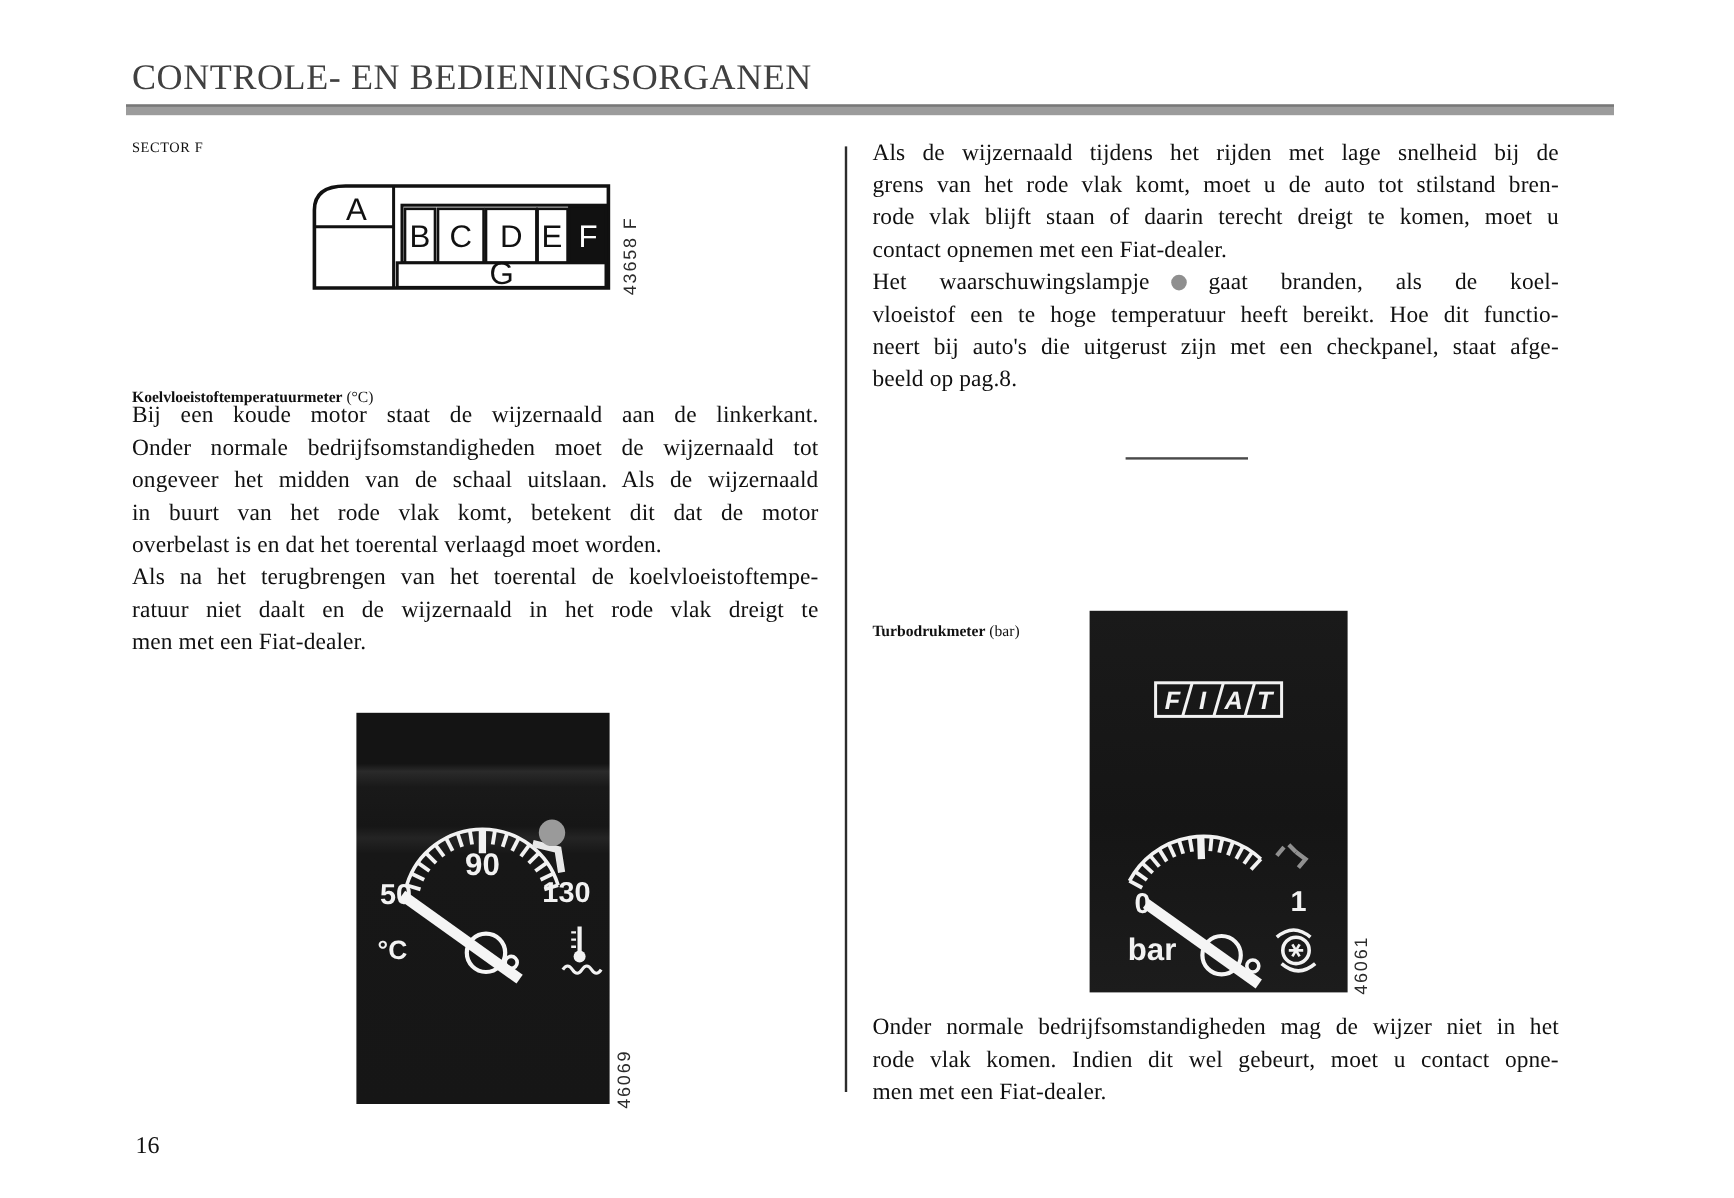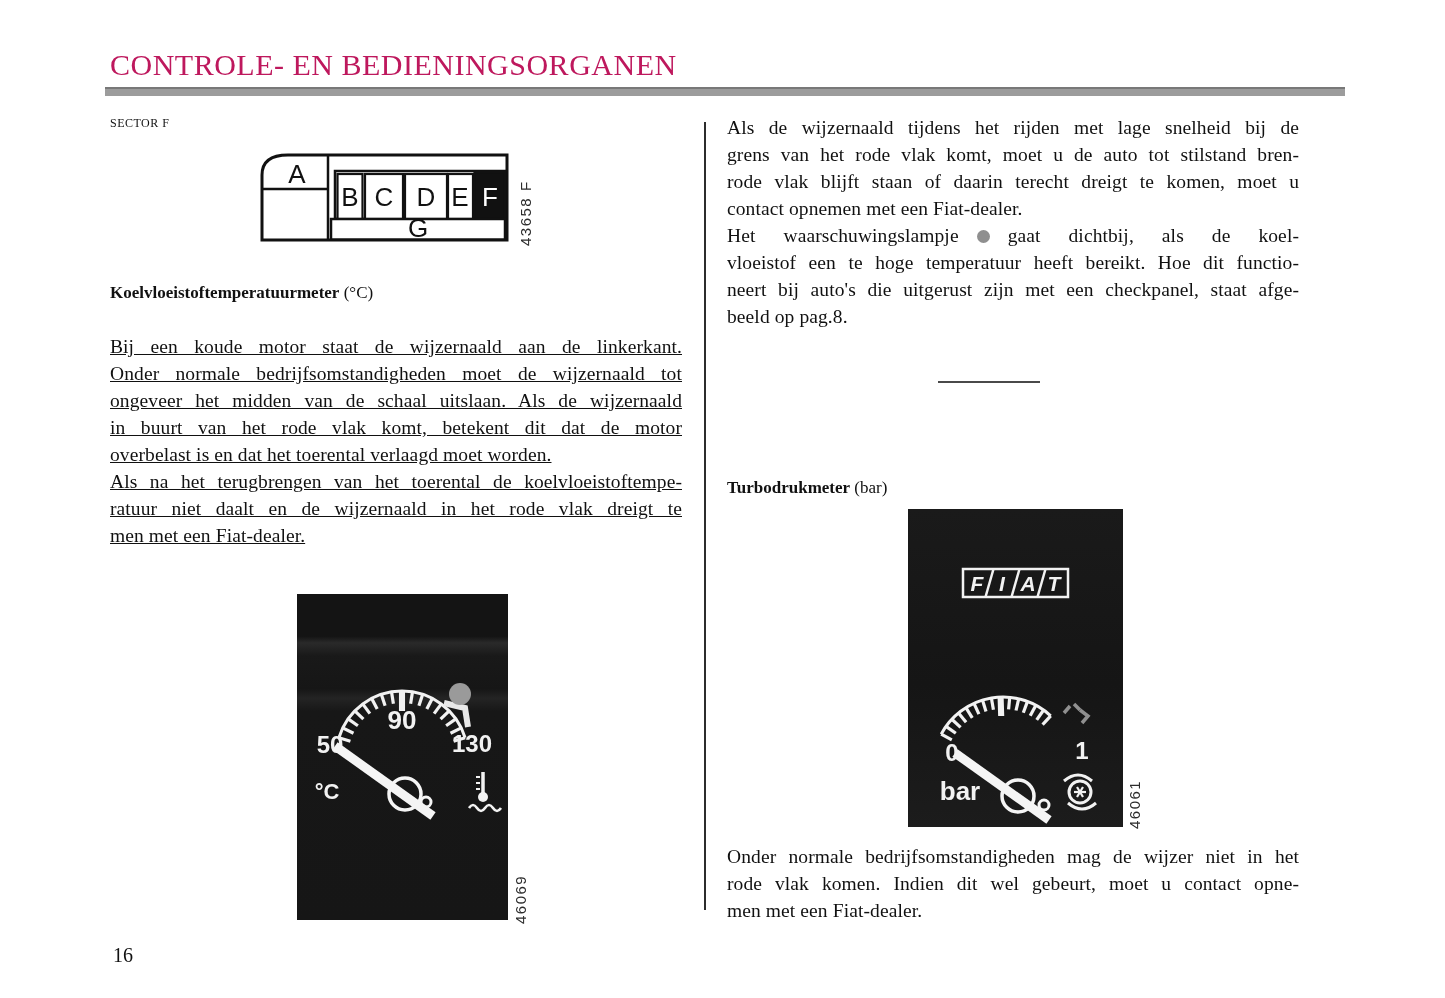--- a/index.html
+++ b/index.html
@@ -1,30 +1,30 @@
 <!DOCTYPE html>
 <html><head>
 <meta charset="utf-8">
 <style>
   html,body{margin:0;padding:0;}
   body{width:1445px;height:998px;background:#ffffff;position:relative;
        font-family:"Liberation Serif", serif;color:#111;}
   .abs{position:absolute;}
 
   
-  .page-title{left:110px;top:48px;font-size:30px;letter-spacing:0.5px;color:#be185d;}
+  .page-title{left:110px;top:48px;font-size:30px;letter-spacing:0.5px;color:#404040;}
   .header-rule{left:105px;top:87px;width:1240px;height:7px;background:#9c9c9c;border-top:2px solid #787878;}
 
   .sector-label{left:110px;top:116px;font-size:12px;letter-spacing:0.5px;}
 
   
   .col{width:572px;font-size:19.5px;line-height:27px;letter-spacing:0.1px;}
   .tline{white-space:nowrap;height:27px;text-align:justify;text-align-last:justify;text-justify:inter-word;}
   .tline.pend{text-align-last:left;}
-  .bold-heading{font-size:17px;}
+  .bold-heading{font-size:13px;margin-top:40px;}
   .bold-heading b{font-weight:bold;}
   .lamp-dot{display:inline-block;width:13px;height:13px;border-radius:50%;
             background:#8f8f8f;margin:0 18px;vertical-align:-1px;}
 
   
   .photo{background:#191919;overflow:hidden;}
   .photo.temp{background:linear-gradient(180deg,#141414 0%,#141414 13%,#2a2a2a 15%,#191919 19%,
               #161616 29%,#242424 32%,#171717 36%,#161616 100%);}
   .photo.turbo{background:linear-gradient(180deg,#1a1a1a 0%,#151515 55%,#1c1c1c 100%);}
   svg{display:block;}
@@ -68,21 +68,21 @@
   <text x="200" y="60" text-anchor="middle" class="diagram-letter">E</text>
   <text x="230" y="60" text-anchor="middle" class="diagram-letter" fill="#fff" style="fill:#fff">F</text>
   <text x="158" y="91" text-anchor="middle" class="diagram-letter">G</text>
 </svg>
 <div class="abs fig-code" style="left:517px;top:246px;">43658 F</div>
 
 <div class="abs bold-heading" style="left:110px;top:283px;">
   <b>Koelvloeistoftemperatuurmeter</b><span> (°C)</span>
 </div>
 
-<div class="abs col" style="left:110px;top:333px;text-decoration:underline;">
+<div class="abs col" style="left:110px;top:333px;">
   <div class="para">
       <div class="tline">Bij een koude motor staat de wijzernaald aan de linkerkant.</div>
       <div class="tline">Onder normale bedrijfsomstandigheden moet de wijzernaald tot</div>
       <div class="tline">ongeveer het midden van de schaal uitslaan. Als de wijzernaald</div>
       <div class="tline">in buurt van het rode vlak komt, betekent dit dat de motor</div>
       <div class="tline pend">overbelast is en dat het toerental verlaagd moet worden.</div>
     </div>
   <div class="para">
       <div class="tline">Als na het terugbrengen van het toerental de koelvloeistoftempe-</div>
       <div class="tline">ratuur niet daalt en de wijzernaald in het rode vlak dreigt te</div>
@@ -136,21 +136,21 @@
 <div class="abs page-number">16</div>
 
 <div class="abs col" style="left:727px;top:114px;">
   <div class="para">
       <div class="tline">Als de wijzernaald tijdens het rijden met lage snelheid bij de</div>
       <div class="tline">grens van het rode vlak komt, moet u de auto tot stilstand bren-</div>
       <div class="tline">rode vlak blijft staan of daarin terecht dreigt te komen, moet u</div>
       <div class="tline pend">contact opnemen met een Fiat-dealer.</div>
     </div>
   <div class="para">
-    <div class="tline"><span>Het waarschuwingslampje</span><span class="lamp-dot"></span><span>gaat dichtbij, als de koel-</span></div>
+    <div class="tline"><span>Het waarschuwingslampje</span><span class="lamp-dot"></span><span>gaat branden, als de koel-</span></div>
     <div>
         <div class="tline">vloeistof een te hoge temperatuur heeft bereikt. Hoe dit functio-</div>
         <div class="tline">neert bij auto's die uitgerust zijn met een checkpanel, staat afge-</div>
         <div class="tline pend">beeld op pag.8.</div>
       </div>
   </div>
 </div>
 
 <div class="abs divider-short"></div>
 

